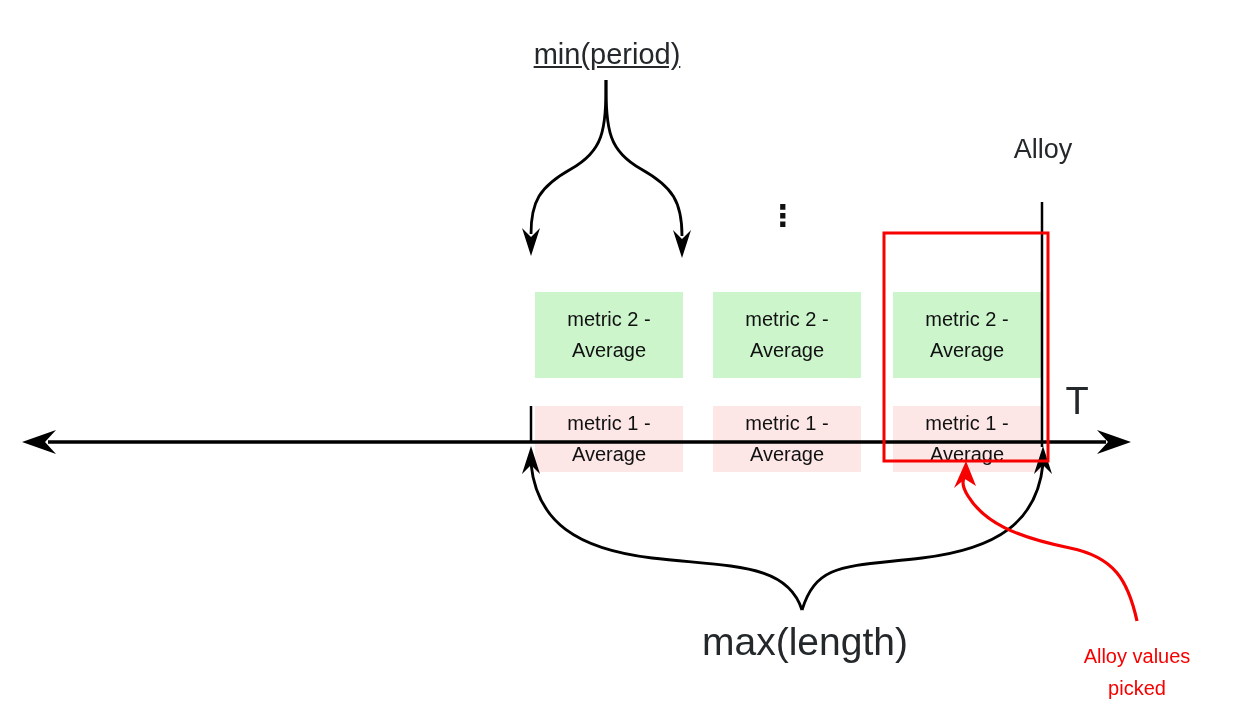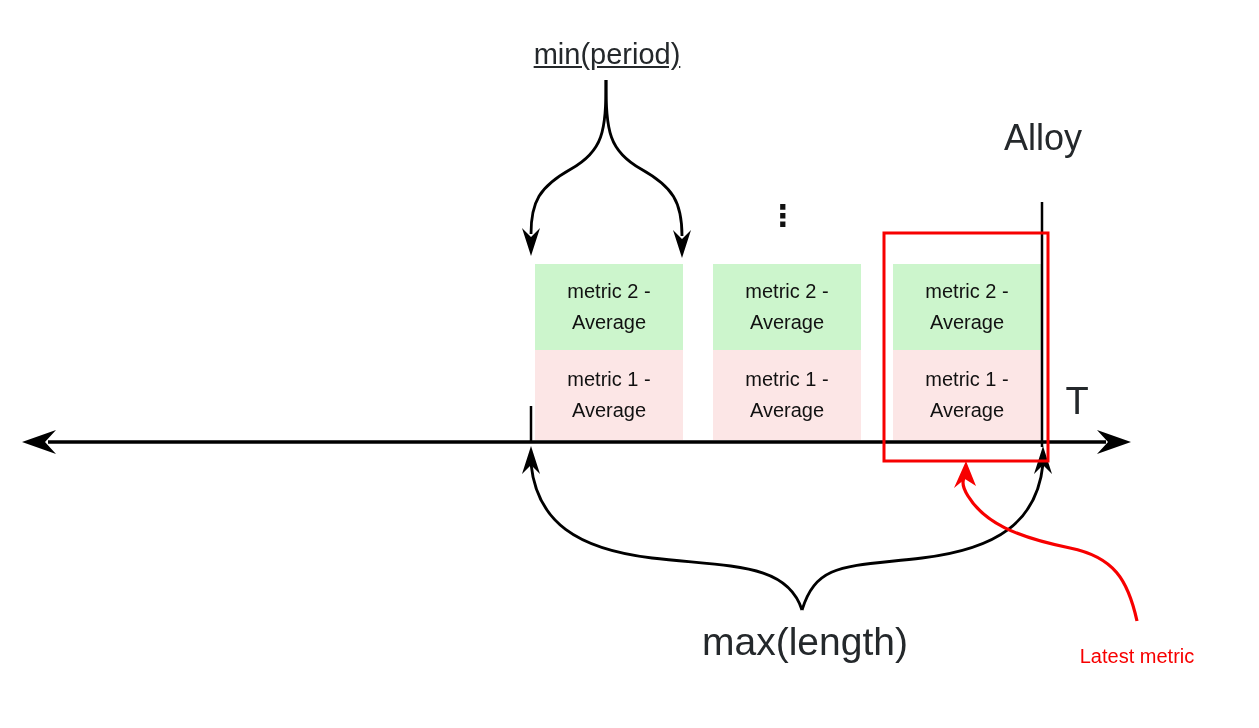--- a/index.html
+++ b/index.html
@@ -8,28 +8,28 @@
     width:1259px;
     height:728px;
     background:#ffffff;
     overflow:hidden;
     font-family:"Liberation Sans","DejaVu Sans",sans-serif;
     color:var(--ink,#24282b);
   }
   .seg{position:absolute;top:264px;width:148px;z-index:1;}
   .seg .half{
     display:flex;align-items:center;justify-content:center;
-    text-align:center;font-size:20px;line-height:31px;color:#111;
+    text-align:center;font-size:20px;line-height:31px;color:#111;margin-top:28px;
   }
   .seg .half.top{height:86px;background:var(--metric2-fill,#ccf5cc);}
-  .seg .half.bottom{height:90px;background:var(--metric1-fill,#fce6e6);}
+  .seg .half.bottom{height:66px;background:var(--metric1-fill,#fce6e6);}
   .overlay{position:absolute;left:0;top:0;z-index:2;pointer-events:none;}
   .lbl{position:absolute;z-index:3;text-align:center;white-space:nowrap;}
   .lbl-min{left:497px;top:38px;width:220px;font-size:29px;text-decoration:underline;}
-  .lbl-alloy{left:943px;top:120px;width:200px;font-size:36px;line-height:35px;}
+  .lbl-alloy{left:943px;top:132px;width:200px;font-size:27px;line-height:35px;}
   .lbl-t{left:1057px;top:380px;width:40px;font-size:38px;}
   .lbl-max{left:702px;top:620px;width:200px;font-size:39px;text-align:center;}
   .lbl-latest{left:1037px;top:640px;width:200px;font-size:20px;line-height:32px;color:var(--highlight,#f70000);}
   .lbl-dots{left:768px;top:194px;width:26px;font-size:30px;line-height:44px;font-weight:bold;color:#111;}
 </style>
 </head>
 <body>
 
 <div class="canvas">
 
@@ -98,16 +98,17 @@
     <div>Alloy</div>
   </div>
 
   <div class="lbl lbl-dots">⋮</div>
 
   <div class="lbl lbl-t">T</div>
 
   <div class="lbl lbl-max">max(length)</div>
 
   <div class="lbl lbl-latest">
-    <div>Latest metric</div>
+    <div>Alloy values</div>
+    <div>picked</div>
   </div>
 
 </div>
 
 </body></html>

